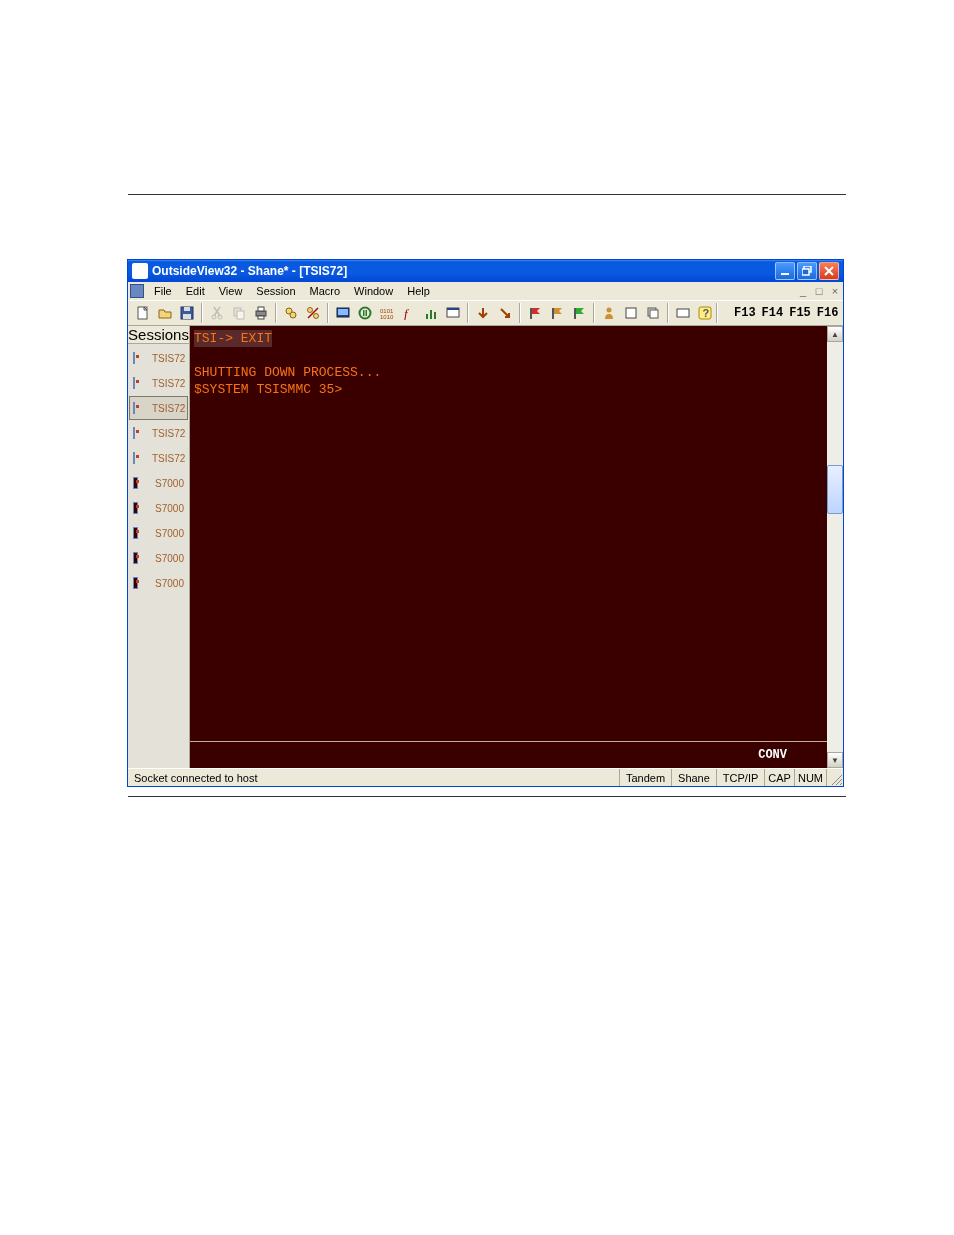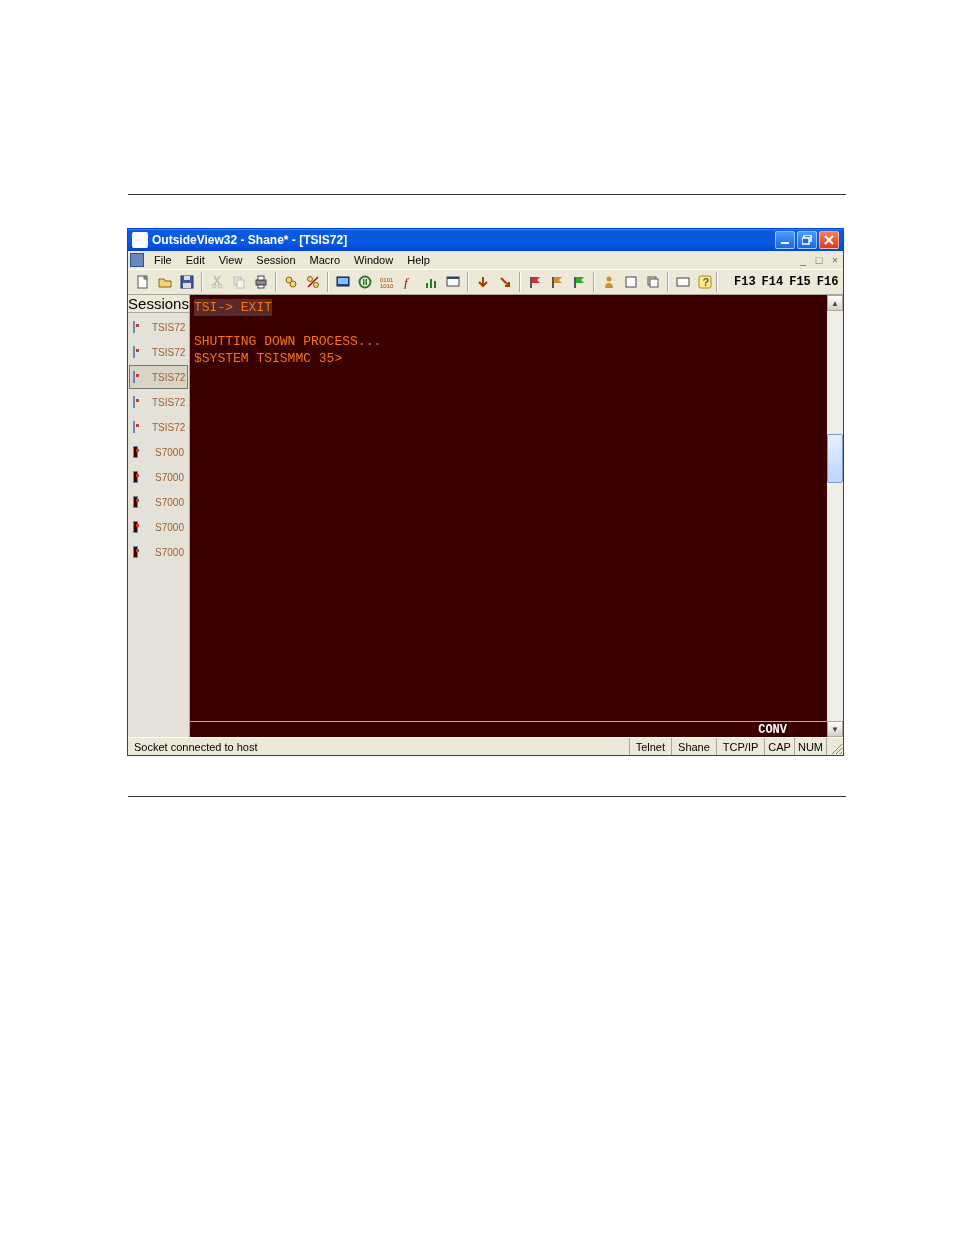--- a/index.html
+++ b/index.html
@@ -17,21 +17,21 @@
     width: 718px;
     height: 1px;
     background: #333;
   }
   .line-top { top: 194px; }
   .line-mid { top: 796px; }
 
   .app-window {
     position: absolute;
     left: 127px;
-    top: 228px;
+    top: 259px;
     width: 717px;
     height: 528px;
     border: 1px solid #0046d5;
     background: #ece9d8;
     display: flex;
     flex-direction: column;
     overflow: hidden;
   }
 
   
@@ -212,21 +212,21 @@
     white-space: pre;
     overflow: hidden;
   }
   .terminal .line.selected {
     background: #5a2a2a;
     display: inline-block;
   }
   .terminal-bottom {
     position: absolute;
     left: 0; right: 16px; bottom: 0;
-    height: 16px;
+    height: 27px;
     background: #3a0000;
     border-top: 1px solid #c0b090;
     display: flex;
     justify-content: flex-end;
     align-items: center;
     padding-right: 40px;
     color: #fff;
     font-family: "Courier New", monospace;
     font-size: 12px;
     font-weight: bold;
@@ -567,21 +567,21 @@
         <div class="sb-track">
           <div class="sb-thumb"></div>
         </div>
         <div class="sb-btn">▼</div>
       </div>
     </div>
   </div>
 
   <div class="statusbar">
     <div class="sb-cell sb-left">Socket connected to host</div>
-    <div class="sb-cell">Telnet</div>
+    <div class="sb-cell">Tandem</div>
     <div class="sb-cell">Shane</div>
     <div class="sb-cell">TCP/IP</div>
     <div class="sb-cell" style="padding:0 3px;">CAP</div>
     <div class="sb-cell" style="padding:0 3px;">NUM</div>
     <div class="sb-grip">
       <svg width="12" height="12">
           <path d="M2 12 L12 2 M6 12 L12 6 M10 12 L12 10" stroke="#888" stroke-width="1"></path>
         </svg>
     </div>
   </div>

